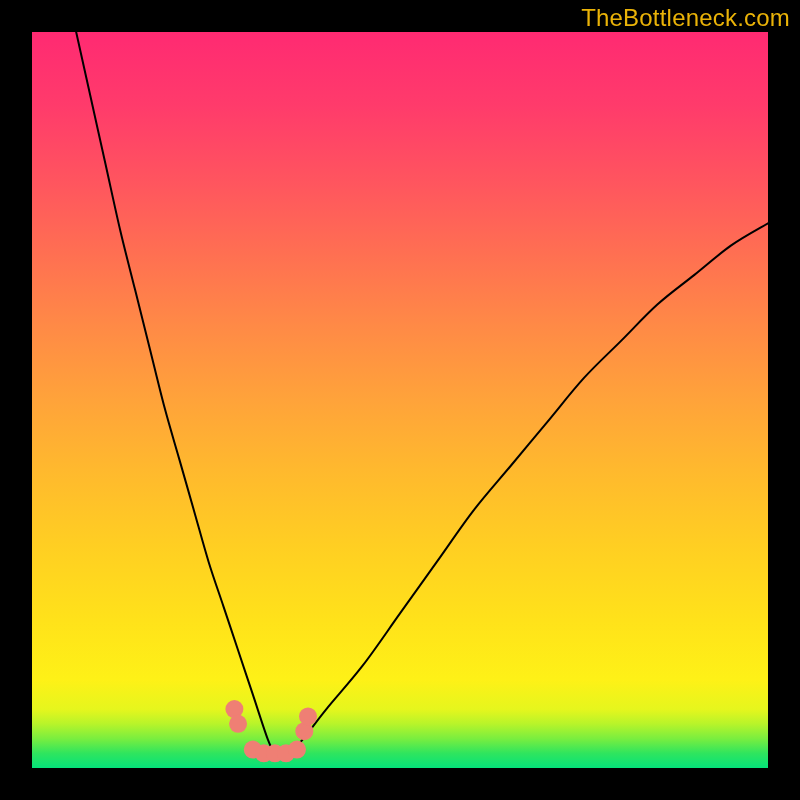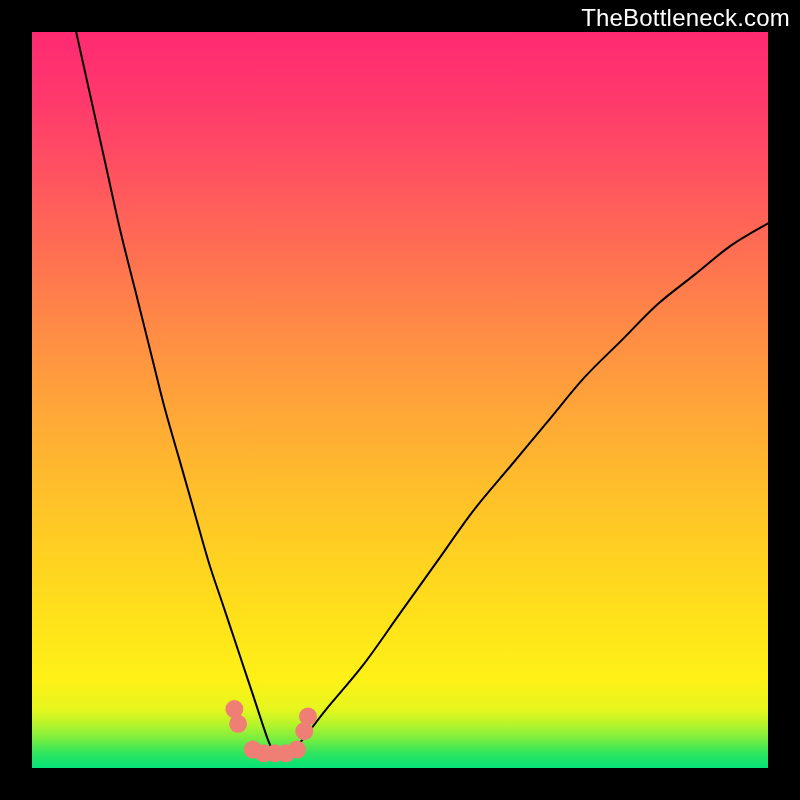--- a/index.html
+++ b/index.html
@@ -14,21 +14,21 @@
   .outer {
     position: relative;
     width: 800px;
     height: 800px;
     background: #000;
   }
   .watermark {
     position: absolute;
     top: 4px;
     right: 10px;
-    color: #ffffff;
+    color: #eab308;
     font-size: 24px;
     font-weight: 500;
     letter-spacing: 0.2px;
     z-index: 20;
   }
   .plot-frame {
     position: absolute;
     left: 32px;
     top: 32px;
     width: 736px;

